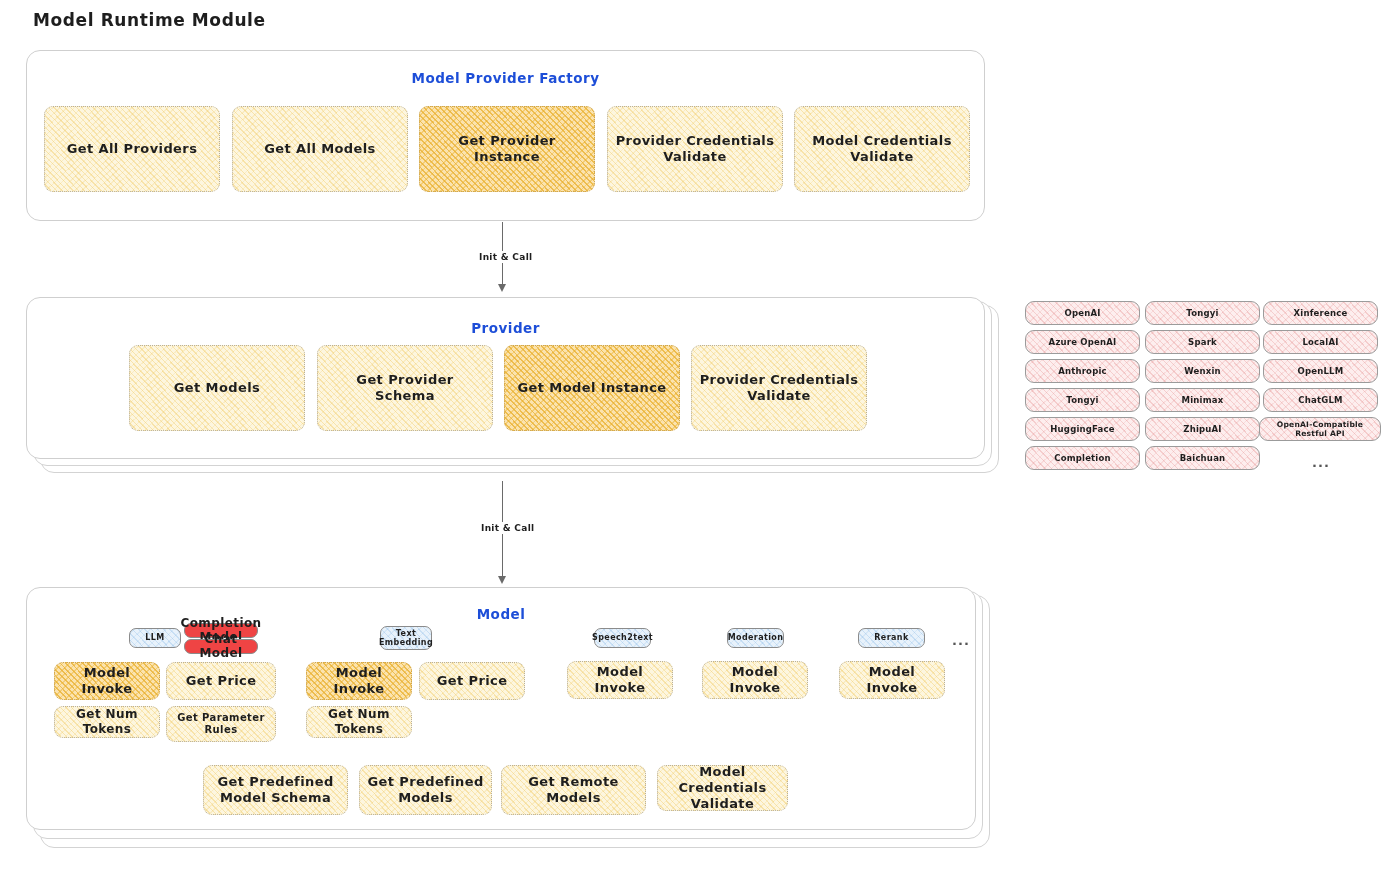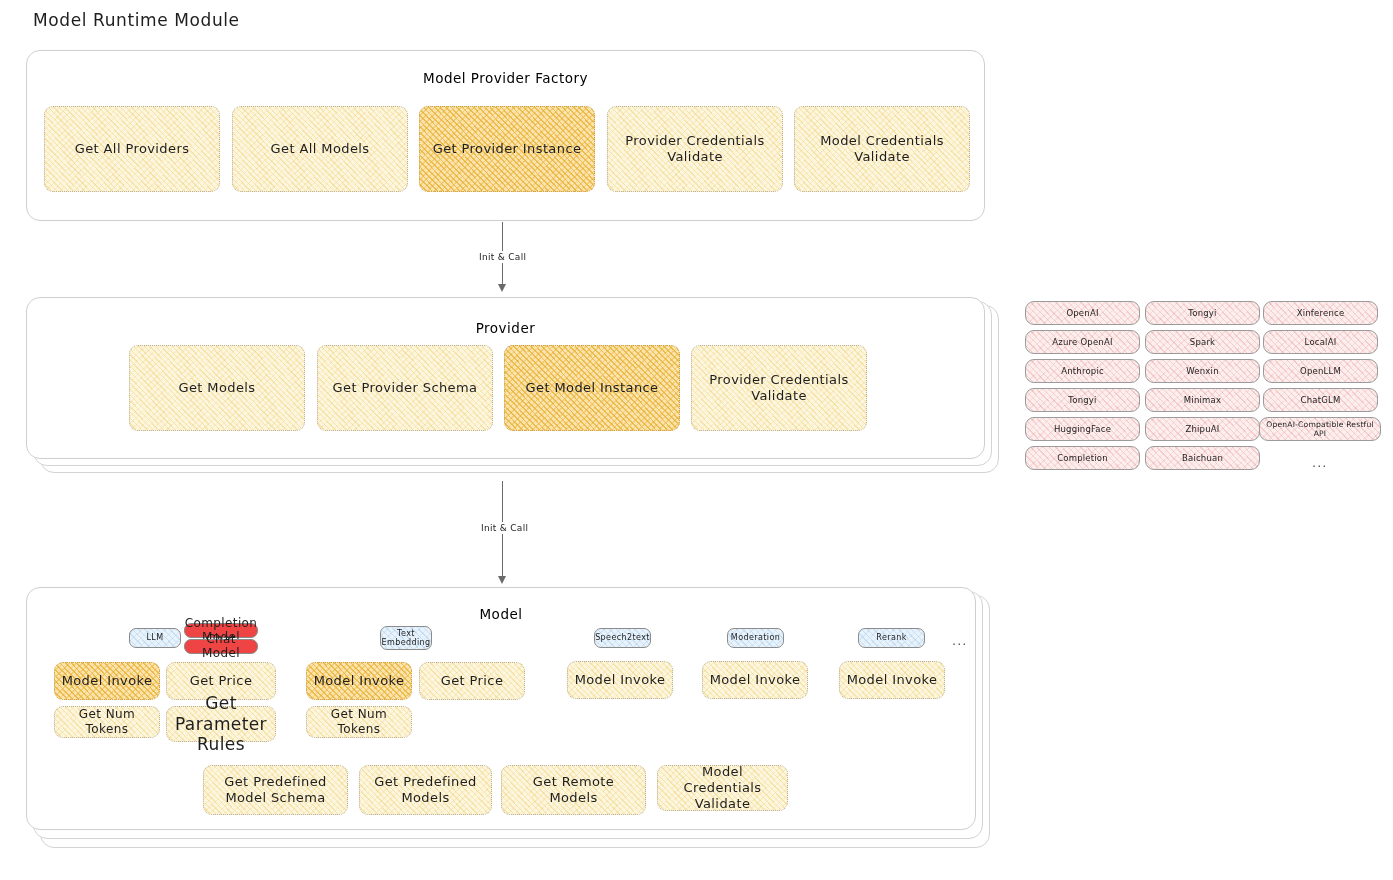--- a/index.html
+++ b/index.html
@@ -13,21 +13,21 @@
     position: relative;
     overflow: hidden;
     font-family: "DejaVu Sans", sans-serif;
     color: #1e1e1e;
   }
 
   
   .hand {
     font-family: "DejaVu Sans", sans-serif;
     letter-spacing: .4px;
-    font-weight: 400;
+    font-weight: 700;
   }
 
   
   #page-title {
     position: absolute;
     left: 33px; top: 10px;
     font-size: 17px;
     color: #1e1e1e;
     letter-spacing: .6px;
   }
@@ -37,21 +37,21 @@
     position: absolute;
     background: #ffffff;
     border: 1.15px solid #cfcfcf;
     border-radius: 14px;
   }
   .card-title {
     position: absolute;
     left: 0; right: 0;
     text-align: center;
     font-size: 13.5px;
-    color: #000000;
+    color: #1d4ed8;
     letter-spacing: .5px;
   }
   
   .stack-layer {
     position: absolute;
     background: #ffffff;
     border: 1.15px solid #d3d3d3;
     border-radius: 14px;
   }
 
@@ -308,21 +308,21 @@
 
 <div class="hbox op hl hand" style="left:54px; top:662px; width:106px; height:38px; font-size:13px;">
   <span>Model Invoke</span>
 </div>
 <div class="hbox op hand" style="left:166px; top:662px; width:110px; height:38px; font-size:13px;">
   <span>Get Price</span>
 </div>
 <div class="hbox op hand" style="left:54px; top:706px; width:106px; height:32px; font-size:12px;">
   <span>Get Num Tokens</span>
 </div>
-<div class="hbox op hand" style="left:166px; top:706px; width:110px; height:36px; font-size:17px;">
+<div class="hbox op hand" style="left:166px; top:706px; width:110px; height:36px; font-size:10px;">
   <span>Get Parameter Rules</span>
 </div>
 
 <div class="hbox op hl hand" style="left:306px; top:662px; width:106px; height:38px; font-size:13px;">
   <span>Model Invoke</span>
 </div>
 <div class="hbox op hand" style="left:419px; top:662px; width:106px; height:38px; font-size:13px;">
   <span>Get Price</span>
 </div>
 <div class="hbox op hand" style="left:306px; top:706px; width:106px; height:32px; font-size:12px;">

